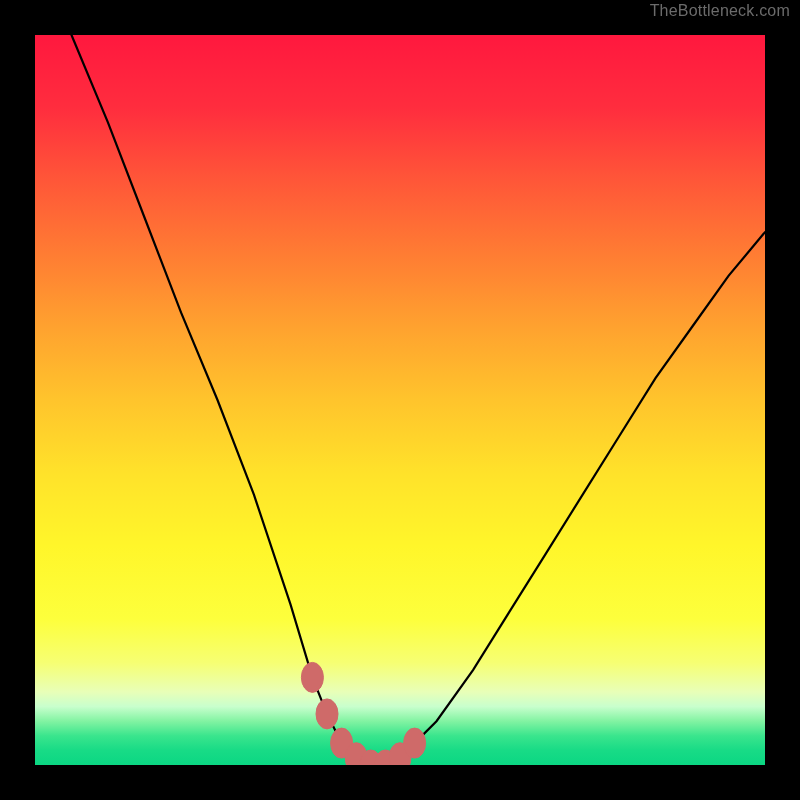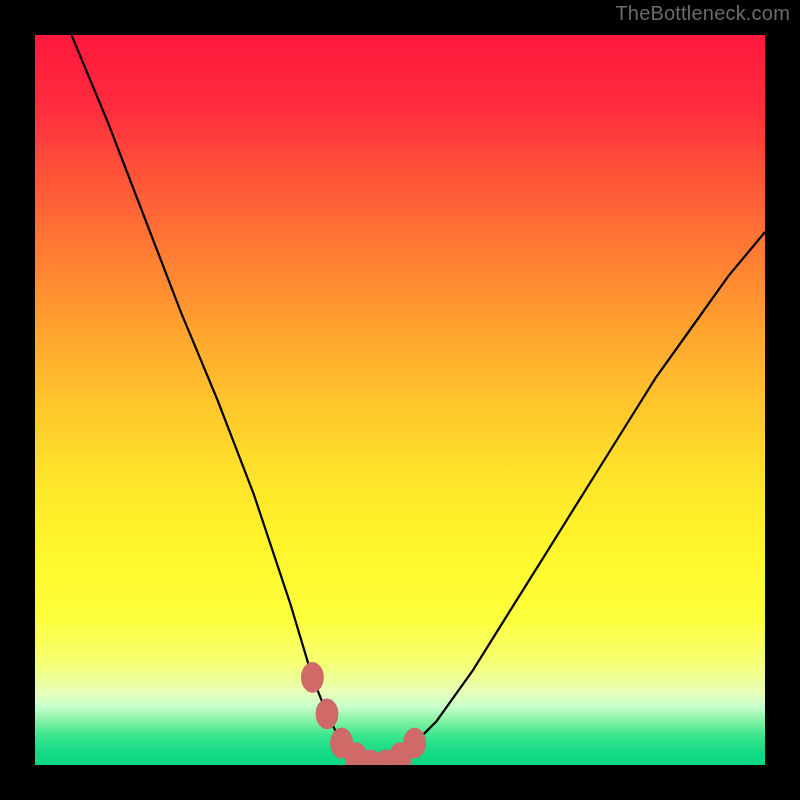--- a/index.html
+++ b/index.html
@@ -14,21 +14,21 @@
     position: relative;
     width: 800px;
     height: 800px;
     background: #000;
   }
   .watermark {
     position: absolute;
     top: 2px;
     right: 10px;
     color: #6b6b6b;
-    font-size: 20px;
+    font-size: 16px;
     letter-spacing: 0.2px;
     z-index: 20;
   }
   .plot {
     position: absolute;
     left: 35px;
     top: 35px;
     width: 730px;
     height: 730px;
     overflow: hidden;

